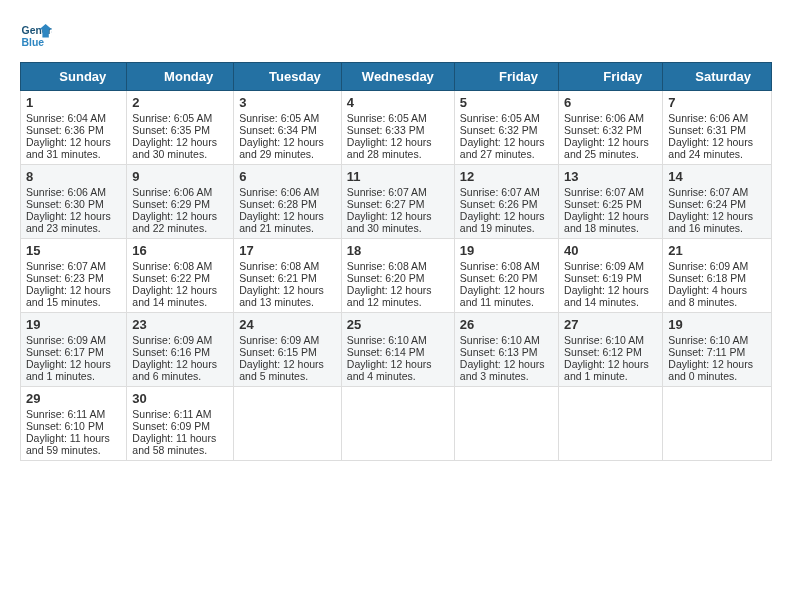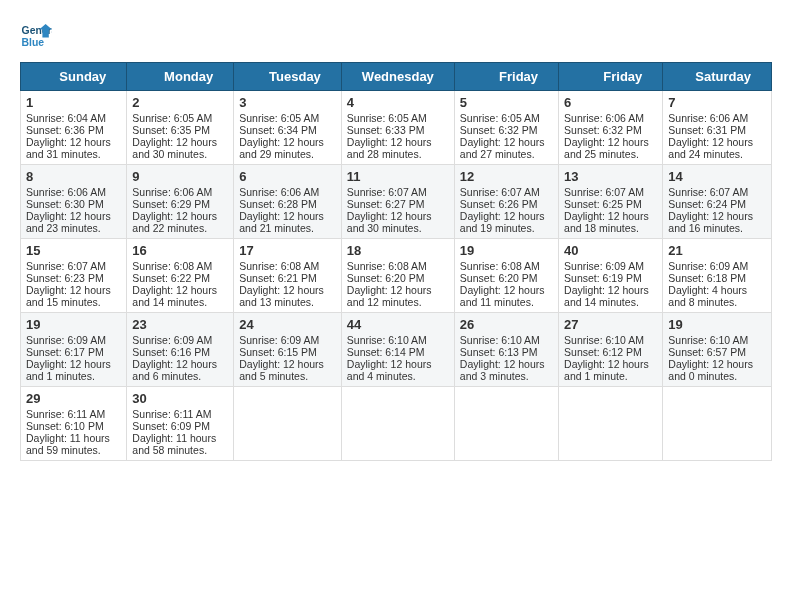--- a/index.html
+++ b/index.html
@@ -256,41 +256,41 @@
           <div>Sunset: 6:16 PM</div>
           <div>Daylight: 12 hours and 6 minutes.</div>
         </td>
         <td>
           <span class="day-num">24</span>
           <div>Sunrise: 6:09 AM</div>
           <div>Sunset: 6:15 PM</div>
           <div>Daylight: 12 hours and 5 minutes.</div>
         </td>
         <td>
-          <span class="day-num">44</span>
+          <span class="day-num">25</span>
           <div>Sunrise: 6:10 AM</div>
           <div>Sunset: 6:14 PM</div>
           <div>Daylight: 12 hours and 4 minutes.</div>
         </td>
         <td>
           <span class="day-num">26</span>
           <div>Sunrise: 6:10 AM</div>
           <div>Sunset: 6:13 PM</div>
           <div>Daylight: 12 hours and 3 minutes.</div>
         </td>
         <td>
           <span class="day-num">27</span>
           <div>Sunrise: 6:10 AM</div>
           <div>Sunset: 6:12 PM</div>
           <div>Daylight: 12 hours and 1 minute.</div>
         </td>
         <td>
           <span class="day-num">19</span>
           <div>Sunrise: 6:10 AM</div>
-          <div>Sunset: 6:57 PM</div>
+          <div>Sunset: 7:11 PM</div>
           <div>Daylight: 12 hours and 0 minutes.</div>
         </td>
       </tr>
       <tr>
         <td>
           <span class="day-num">29</span>
           <div>Sunrise: 6:11 AM</div>
           <div>Sunset: 6:10 PM</div>
           <div>Daylight: 11 hours and 59 minutes.</div>
         </td>

